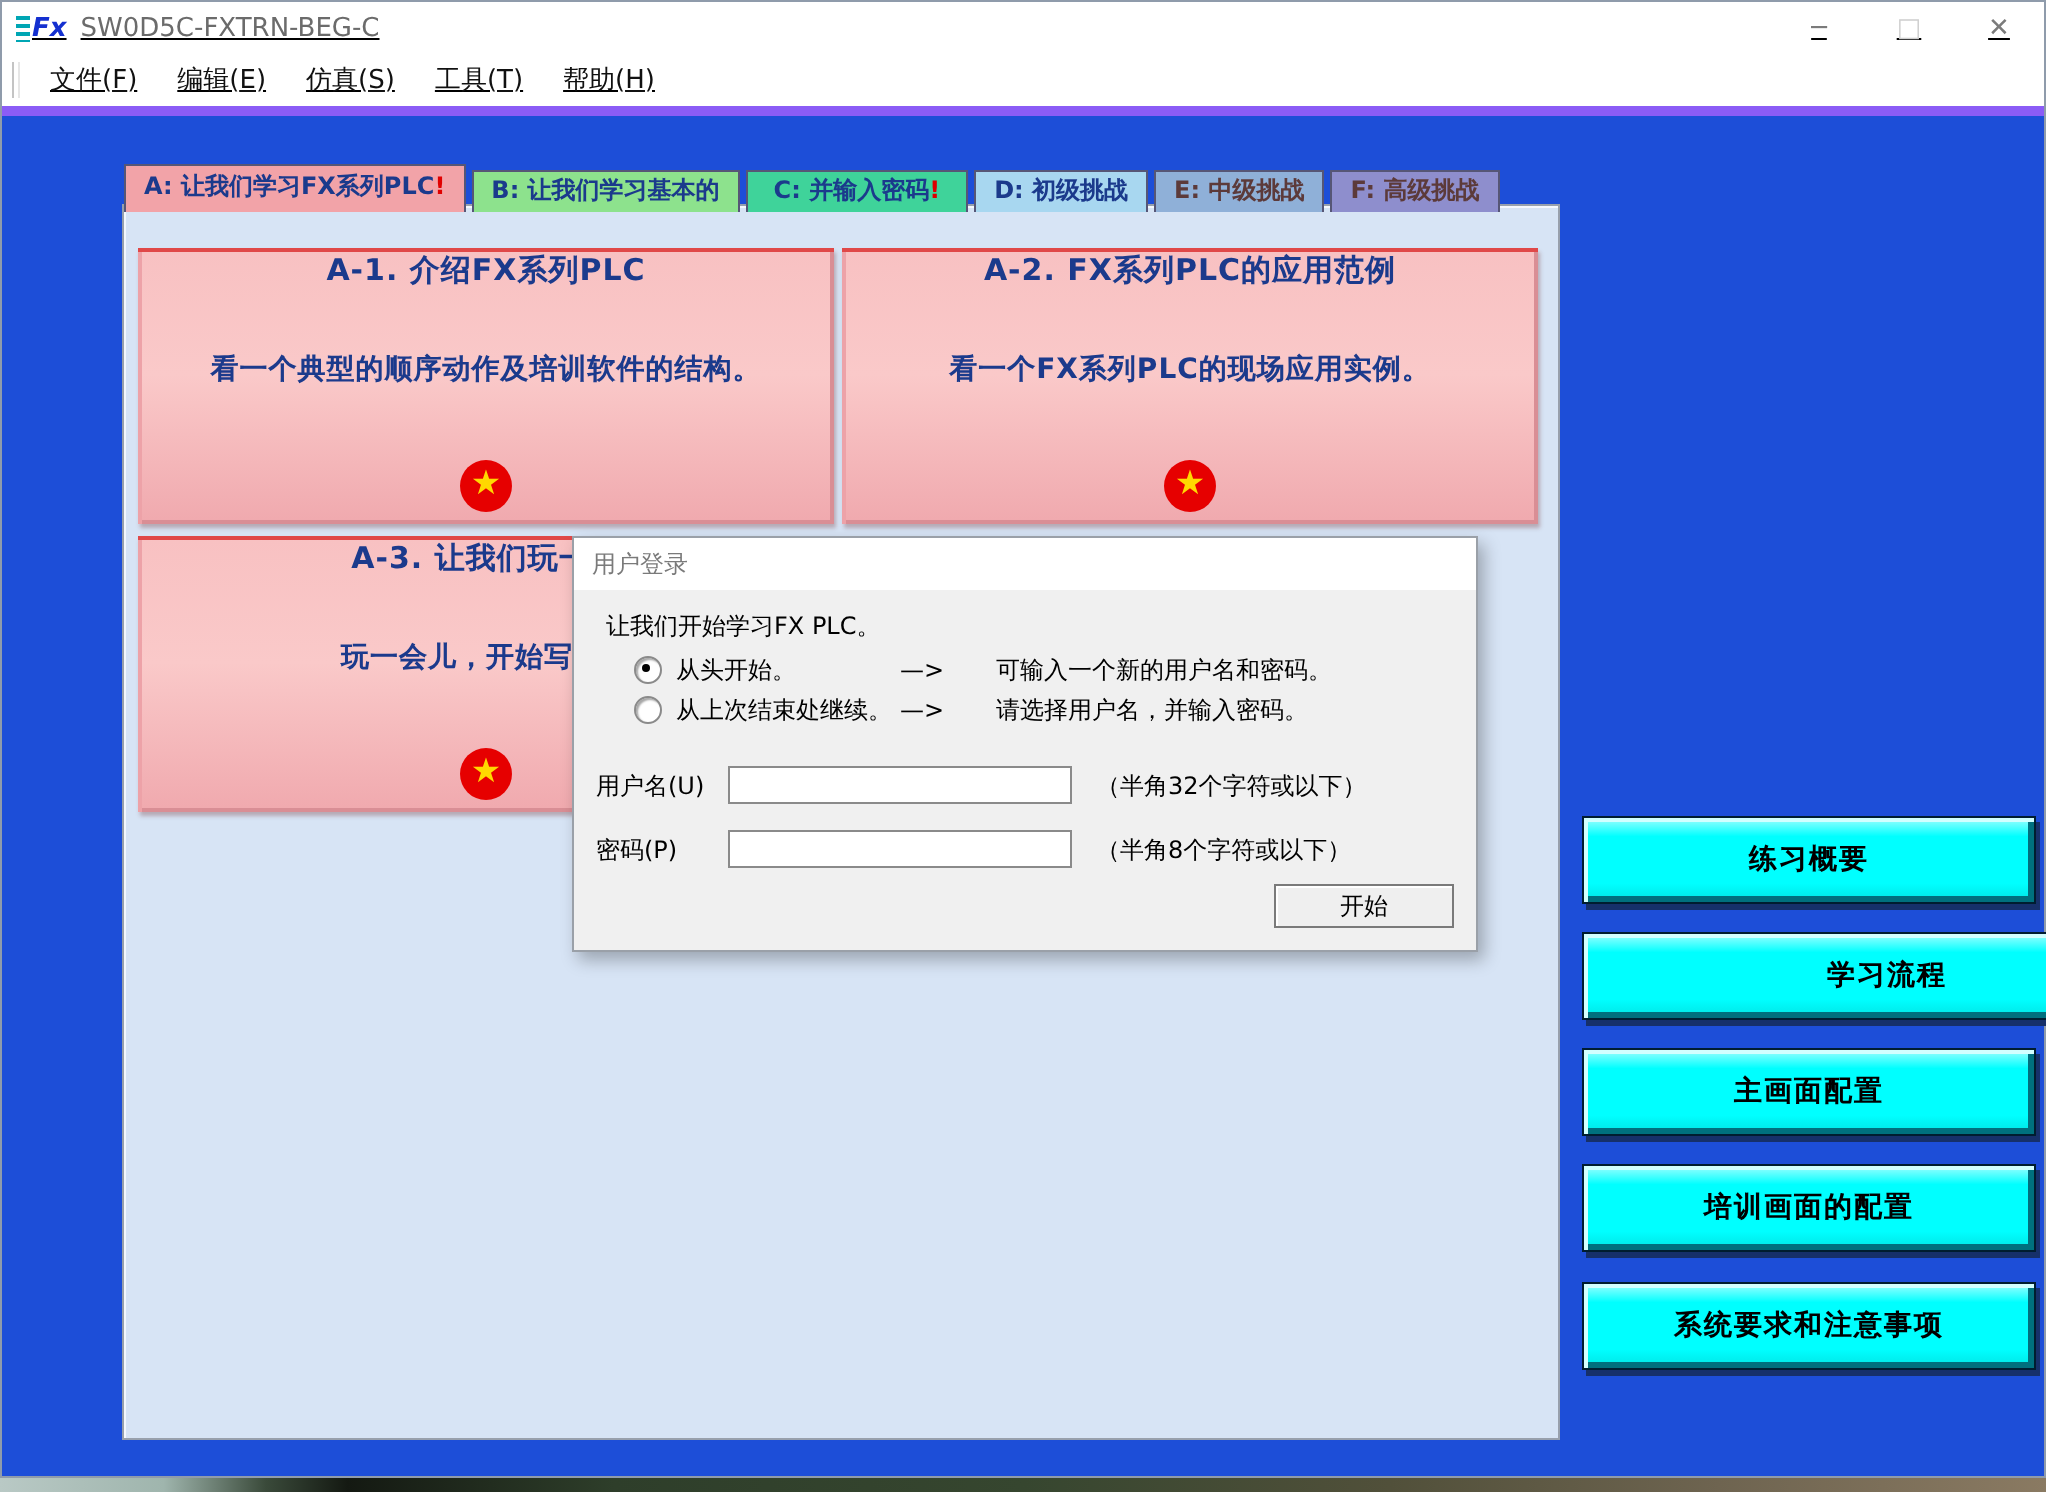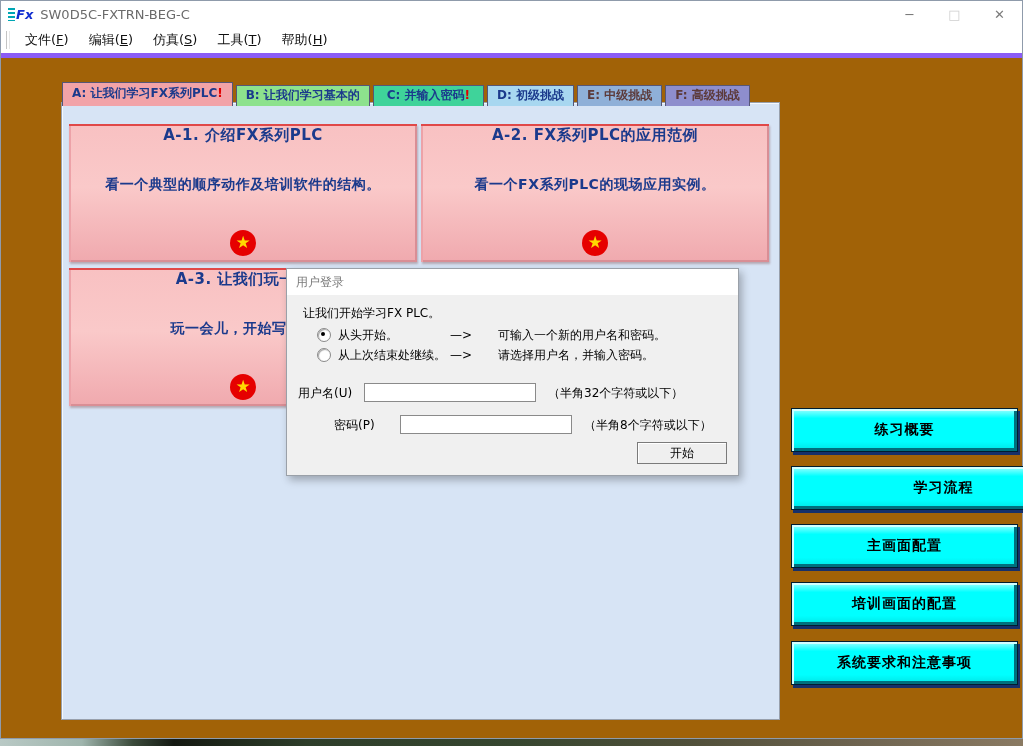--- a/index.html
+++ b/index.html
@@ -3,21 +3,21 @@
 <meta charset="utf-8">
 <style>
   html,body{margin:0;padding:0;}
   body{
     width:1023px;height:746px;position:relative;overflow:hidden;
     font-family:"DejaVu Sans",sans-serif;
     background:linear-gradient(90deg,#b9c9c5 0%,#9fb5ad 8%,#3a4a3a 13%,#141912 17%,#2e3e2a 30%,#36462f 50%,#51503a 68%,#6e6450 84%,#8a7a62 100%);
   }
   .window{
     position:absolute;left:0;top:0;width:1021px;height:737px;
-    border:1px solid #8f9bab;background:#a16207;
+    border:1px solid #8f9bab;background:#1d4ed8;text-decoration:underline;
   }
   
   .titlebar{height:26px;background:#ffffff;display:flex;align-items:center;position:relative;}
   .app-icon{margin-left:7px;display:flex;align-items:center;height:16px;}
   .icon-stripes{width:7px;height:13px;margin-right:1px;
     background:repeating-linear-gradient(180deg,#00a6b4 0 2px,#ffffff 2px 4px);}
   .icon-fx{color:#1430d0;font-weight:bold;font-style:italic;font-size:13px;line-height:13px;}
   .title-text{margin-left:7px;color:#6b6b6b;font-size:13px;}
   .controls{margin-left:auto;display:flex;height:26px;}
   .ctrl{width:45px;display:flex;align-items:center;justify-content:center;font-size:13px;color:#7b7b7b;}
@@ -72,21 +72,21 @@
   .opt-row.r1{top:32px;}
   .opt-row.r2{top:52px;}
   .radio{width:12px;height:12px;border-radius:50%;background:#fff;border:1px solid #8a8a8a;
     box-shadow:inset 1px 1px 1px rgba(0,0,0,.35);margin-right:7px;position:relative;flex:none;}
   .radio.checked::after{content:'';position:absolute;left:3px;top:3px;width:4px;height:4px;border-radius:50%;background:#000;}
   .opt-label{width:112px;white-space:nowrap;}
   .opt-arrow{width:48px;white-space:nowrap;}
   .opt-desc{white-space:nowrap;}
   .field-row{position:absolute;left:11px;display:flex;align-items:flex-end;height:22px;}
   .field-row.f1{top:85px;}
-  .field-row.f2{top:117px;margin-left:36px;}
+  .field-row.f2{top:117px;}
   .field-label{width:66px;white-space:nowrap;}
   .field-input{width:166px;height:17px;border:1px solid #8a8a8a;background:#fff;margin-right:12px;
     font-family:"DejaVu Sans",sans-serif;font-size:12px;padding:0 2px;}
   .field-note{white-space:nowrap;}
   .start-btn{position:absolute;right:11px;bottom:10px;width:90px;height:22px;
     background:#efefef;border:1px solid #7a7a7a;box-shadow:inset 1px 1px 0 #fff;
     font-family:"DejaVu Sans",sans-serif;font-size:12px;color:#000;}
 </style>
 </head>
 <body>

